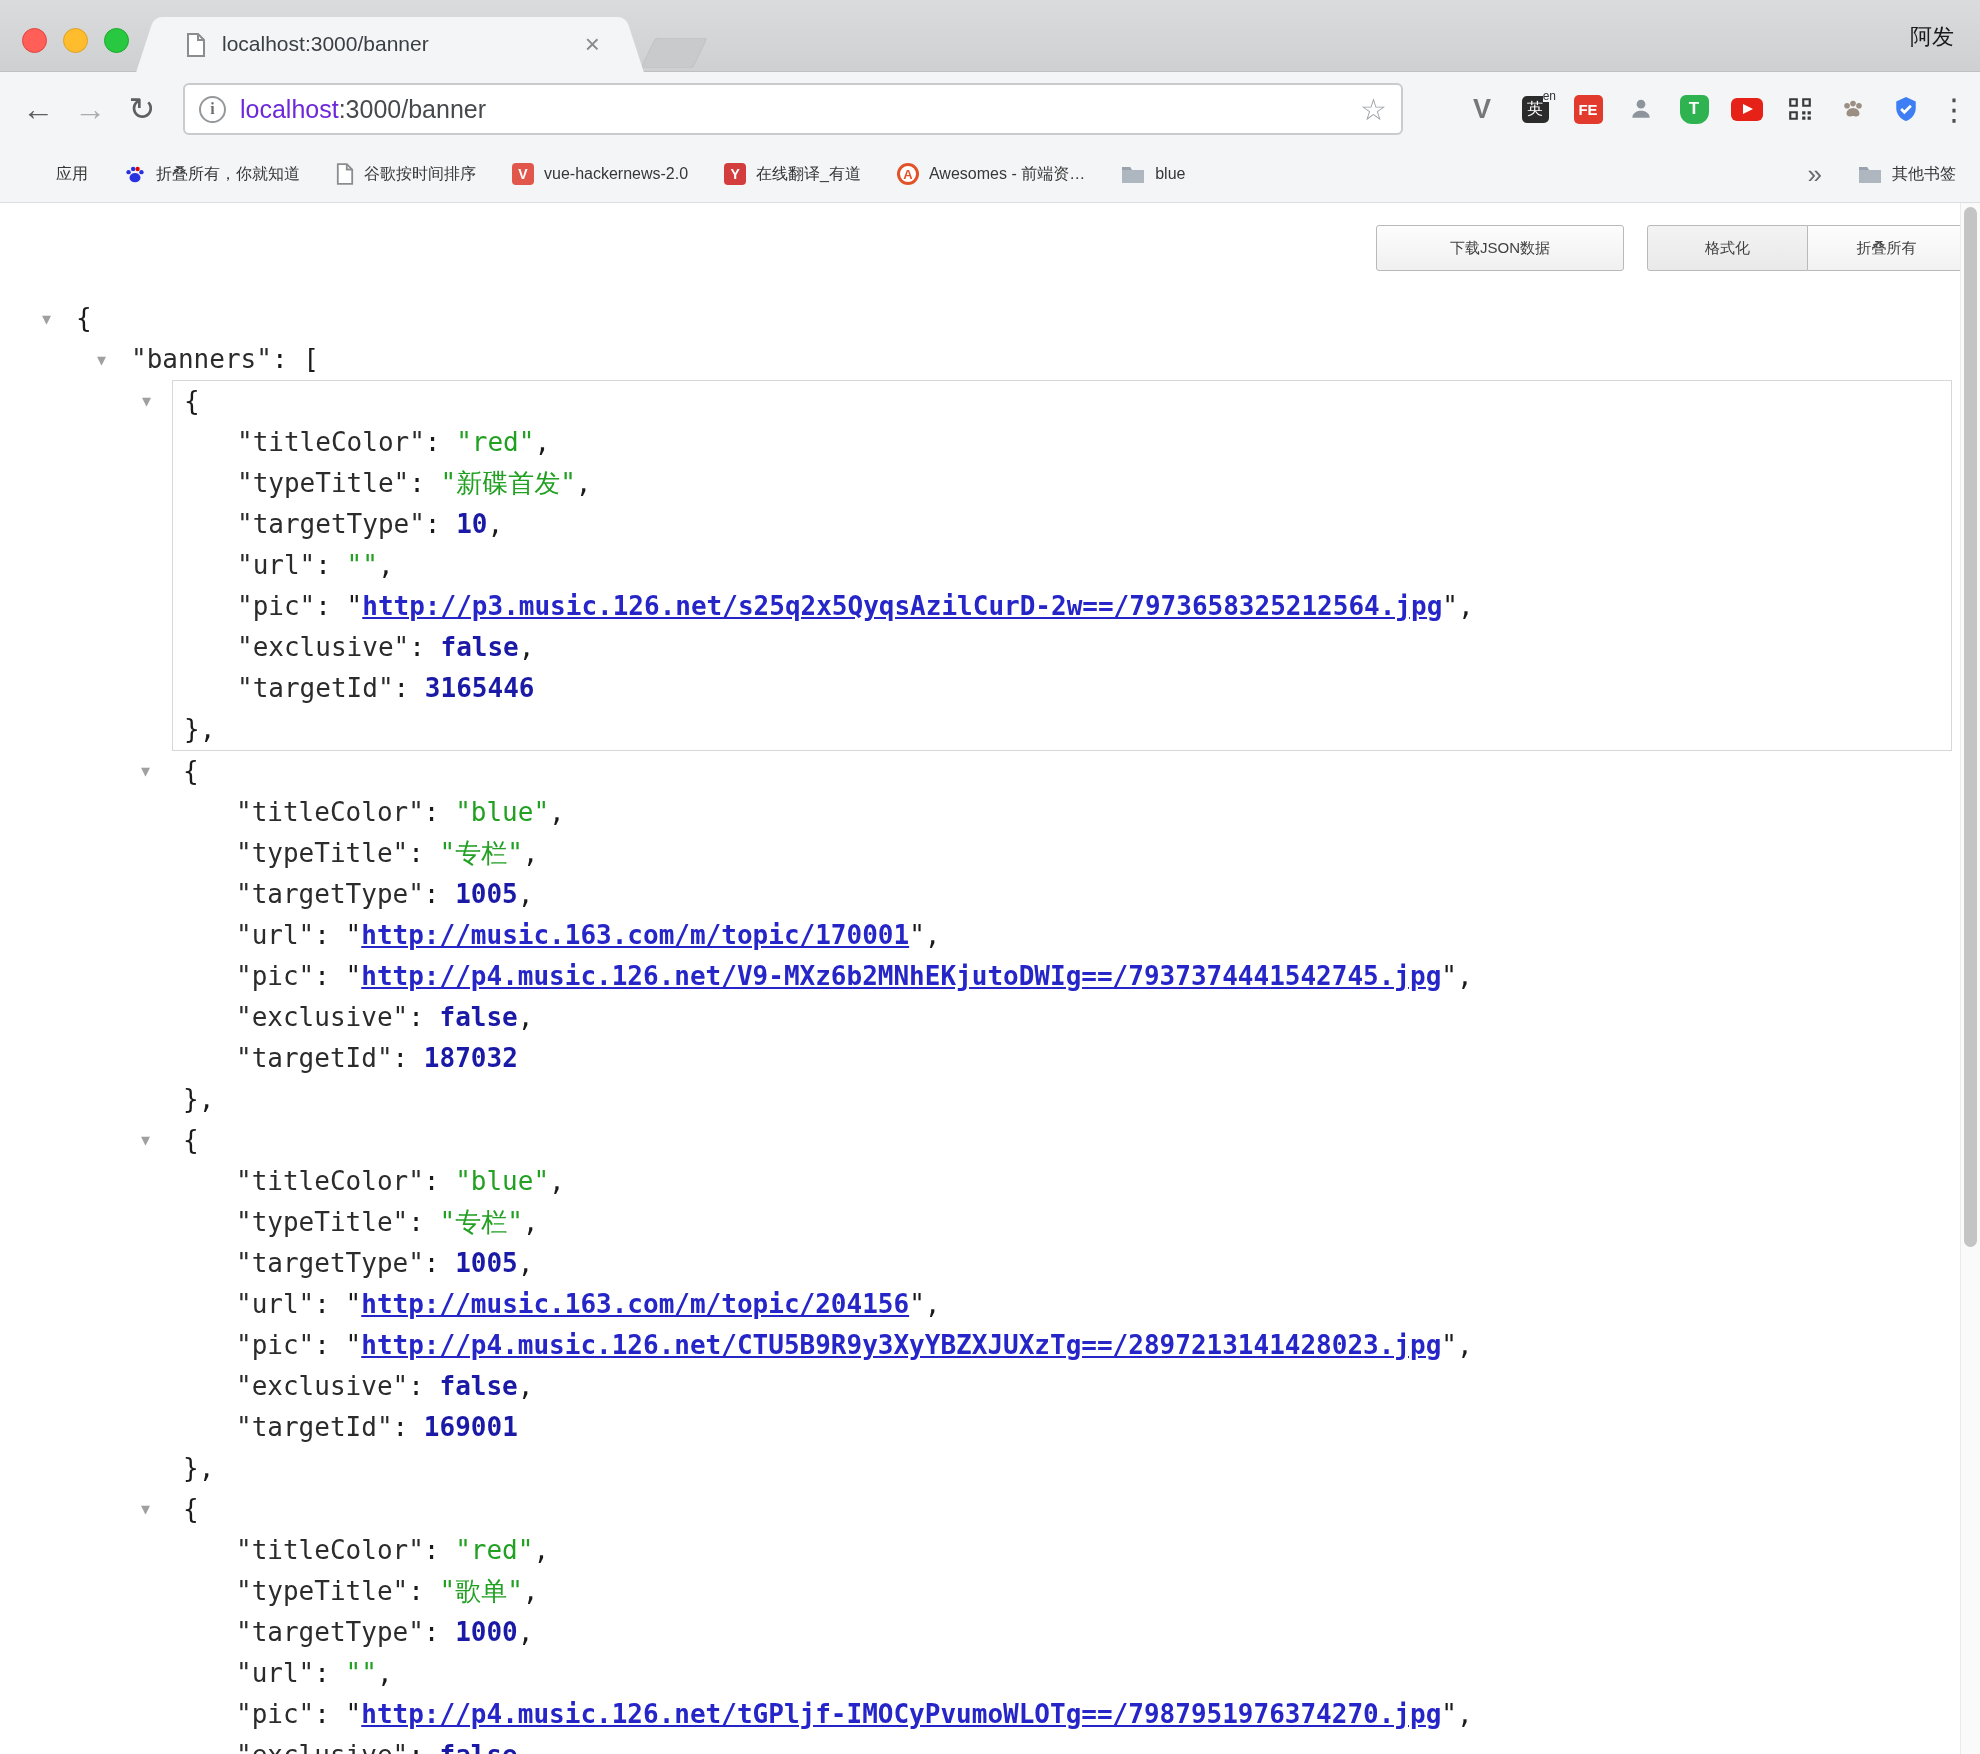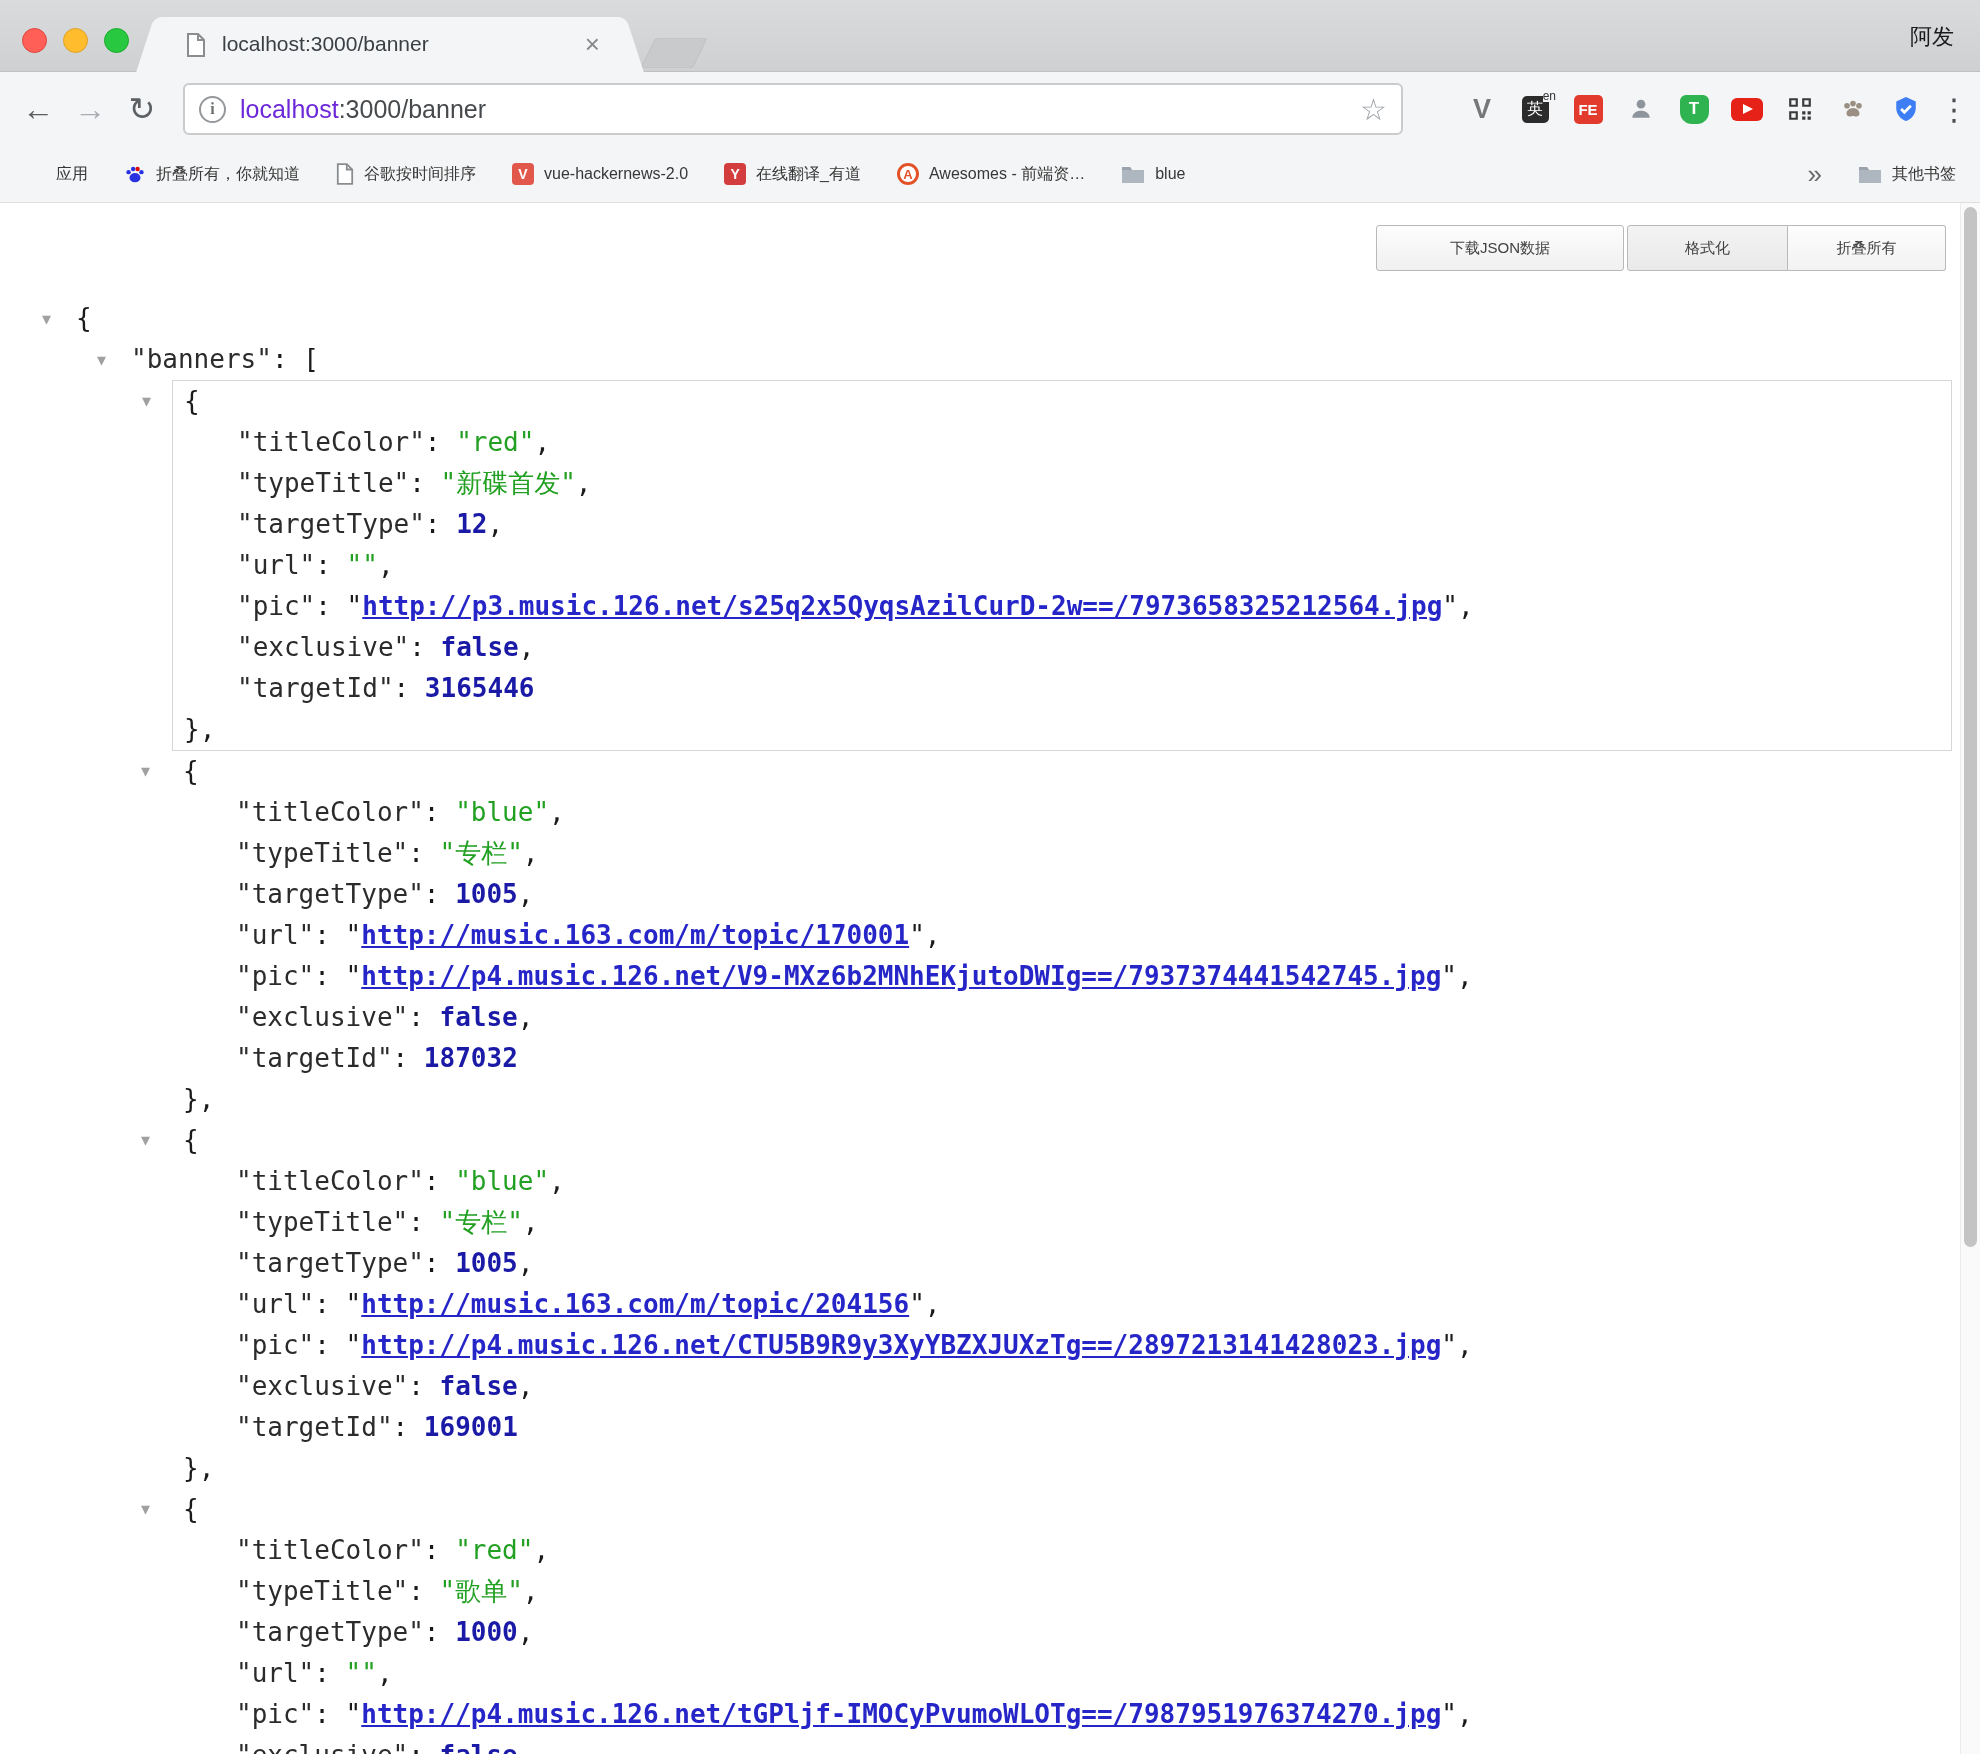--- a/index.html
+++ b/index.html
@@ -59,21 +59,21 @@
   .sq.vue{background:#e2574c}
   .sq.ydao{background:#d43d3d}
   .circleA{width:22px;height:22px;border:3px solid #e25229;border-radius:50%;background:#fff;color:#e25229;font-size:13px;font-weight:bold;display:flex;align-items:center;justify-content:center}
   .bm-spacer{flex:1 1 auto}
   .chev{font-size:26px;color:#6a6a6a;cursor:pointer}
 
   
   .content{position:absolute;top:203px;left:0;right:0;bottom:0;background:#fff;overflow:hidden}
   .page-btn{font-family:"Liberation Sans",sans-serif;font-size:15px;color:#404040;background:linear-gradient(#fdfdfd,#f0f0f0);border:1px solid #b9b9b9;border-radius:3px;cursor:pointer}
   .dl-btn{position:absolute;top:22px;right:356px;width:248px;height:46px}
-  .btn-group{position:absolute;top:22px;right:34px;height:60px;display:flex}
+  .btn-group{position:absolute;top:22px;right:14px;height:60px;display:flex}
   .btn-group .page-btn{width:161px;height:46px;border-radius:3px 0 0 3px;background:linear-gradient(#f3f3f3,#e9e9e9)}
   .btn-group .page-btn.last{width:158px;border-left:none;border-radius:0 3px 3px 0;background:linear-gradient(#fdfdfd,#f2f2f2)}
 
   .jtree{position:absolute;top:0;left:0;right:22px;padding-top:95px;font-family:"DejaVu Sans Mono",monospace;font-size:26px;line-height:41px;color:#1a1a1a}
   .jline{white-space:pre;height:41px}
   .lvl0{padding-left:42px}
   .lvl1{padding-left:97px}
   .tri{display:inline-block;width:34px;font-size:15px;color:#a0a0a0;vertical-align:3px;cursor:pointer}
   .banners-wrap{margin-left:172px;width:1780px}
   .jblock{position:relative}
@@ -250,21 +250,21 @@
     </div>
 
     <div class="jtree">
       <div class="jline lvl0"><span class="tri">▼</span><span class="punc">{</span></div>
       <div class="jline lvl1"><span class="tri">▼</span><span class="jkey">"banners"</span><span class="punc">: [</span></div>
       <div class="banners-wrap">
           <div class="jblock boxed">
             <div class="jline bl-open"><span class="tri btri">▼</span><span class="punc">{</span></div>
             <div class="jline bl-prop"><span class="jkey">"titleColor"</span><span class="punc">: </span><span class="jstr">"red"</span><span class="punc">,</span></div>
             <div class="jline bl-prop"><span class="jkey">"typeTitle"</span><span class="punc">: </span><span class="jstr">"新碟首发"</span><span class="punc">,</span></div>
-            <div class="jline bl-prop"><span class="jkey">"targetType"</span><span class="punc">: </span><span class="jnum">12</span><span class="punc">,</span></div>
+            <div class="jline bl-prop"><span class="jkey">"targetType"</span><span class="punc">: </span><span class="jnum">10</span><span class="punc">,</span></div>
             <div class="jline bl-prop"><span class="jkey">"url"</span><span class="punc">: </span><span class="jstr">""</span><span class="punc">,</span></div>
             <div class="jline bl-prop"><span class="jkey">"pic"</span><span class="punc">: </span><span class="punc">"</span><a class="jlink" href="#">http://p3.music.126.net/s25q2x5QyqsAzilCurD-2w==/7973658325212564.jpg</a><span class="punc">"</span><span class="punc">,</span></div>
             <div class="jline bl-prop"><span class="jkey">"exclusive"</span><span class="punc">: </span><span class="jnum">false</span><span class="punc">,</span></div>
             <div class="jline bl-prop"><span class="jkey">"targetId"</span><span class="punc">: </span><span class="jnum">3165446</span></div>
             <div class="jline bl-close">},</div>
           </div>
           <div class="jblock">
             <div class="jline bl-open"><span class="tri btri">▼</span><span class="punc">{</span></div>
             <div class="jline bl-prop"><span class="jkey">"titleColor"</span><span class="punc">: </span><span class="jstr">"blue"</span><span class="punc">,</span></div>
             <div class="jline bl-prop"><span class="jkey">"typeTitle"</span><span class="punc">: </span><span class="jstr">"专栏"</span><span class="punc">,</span></div>

